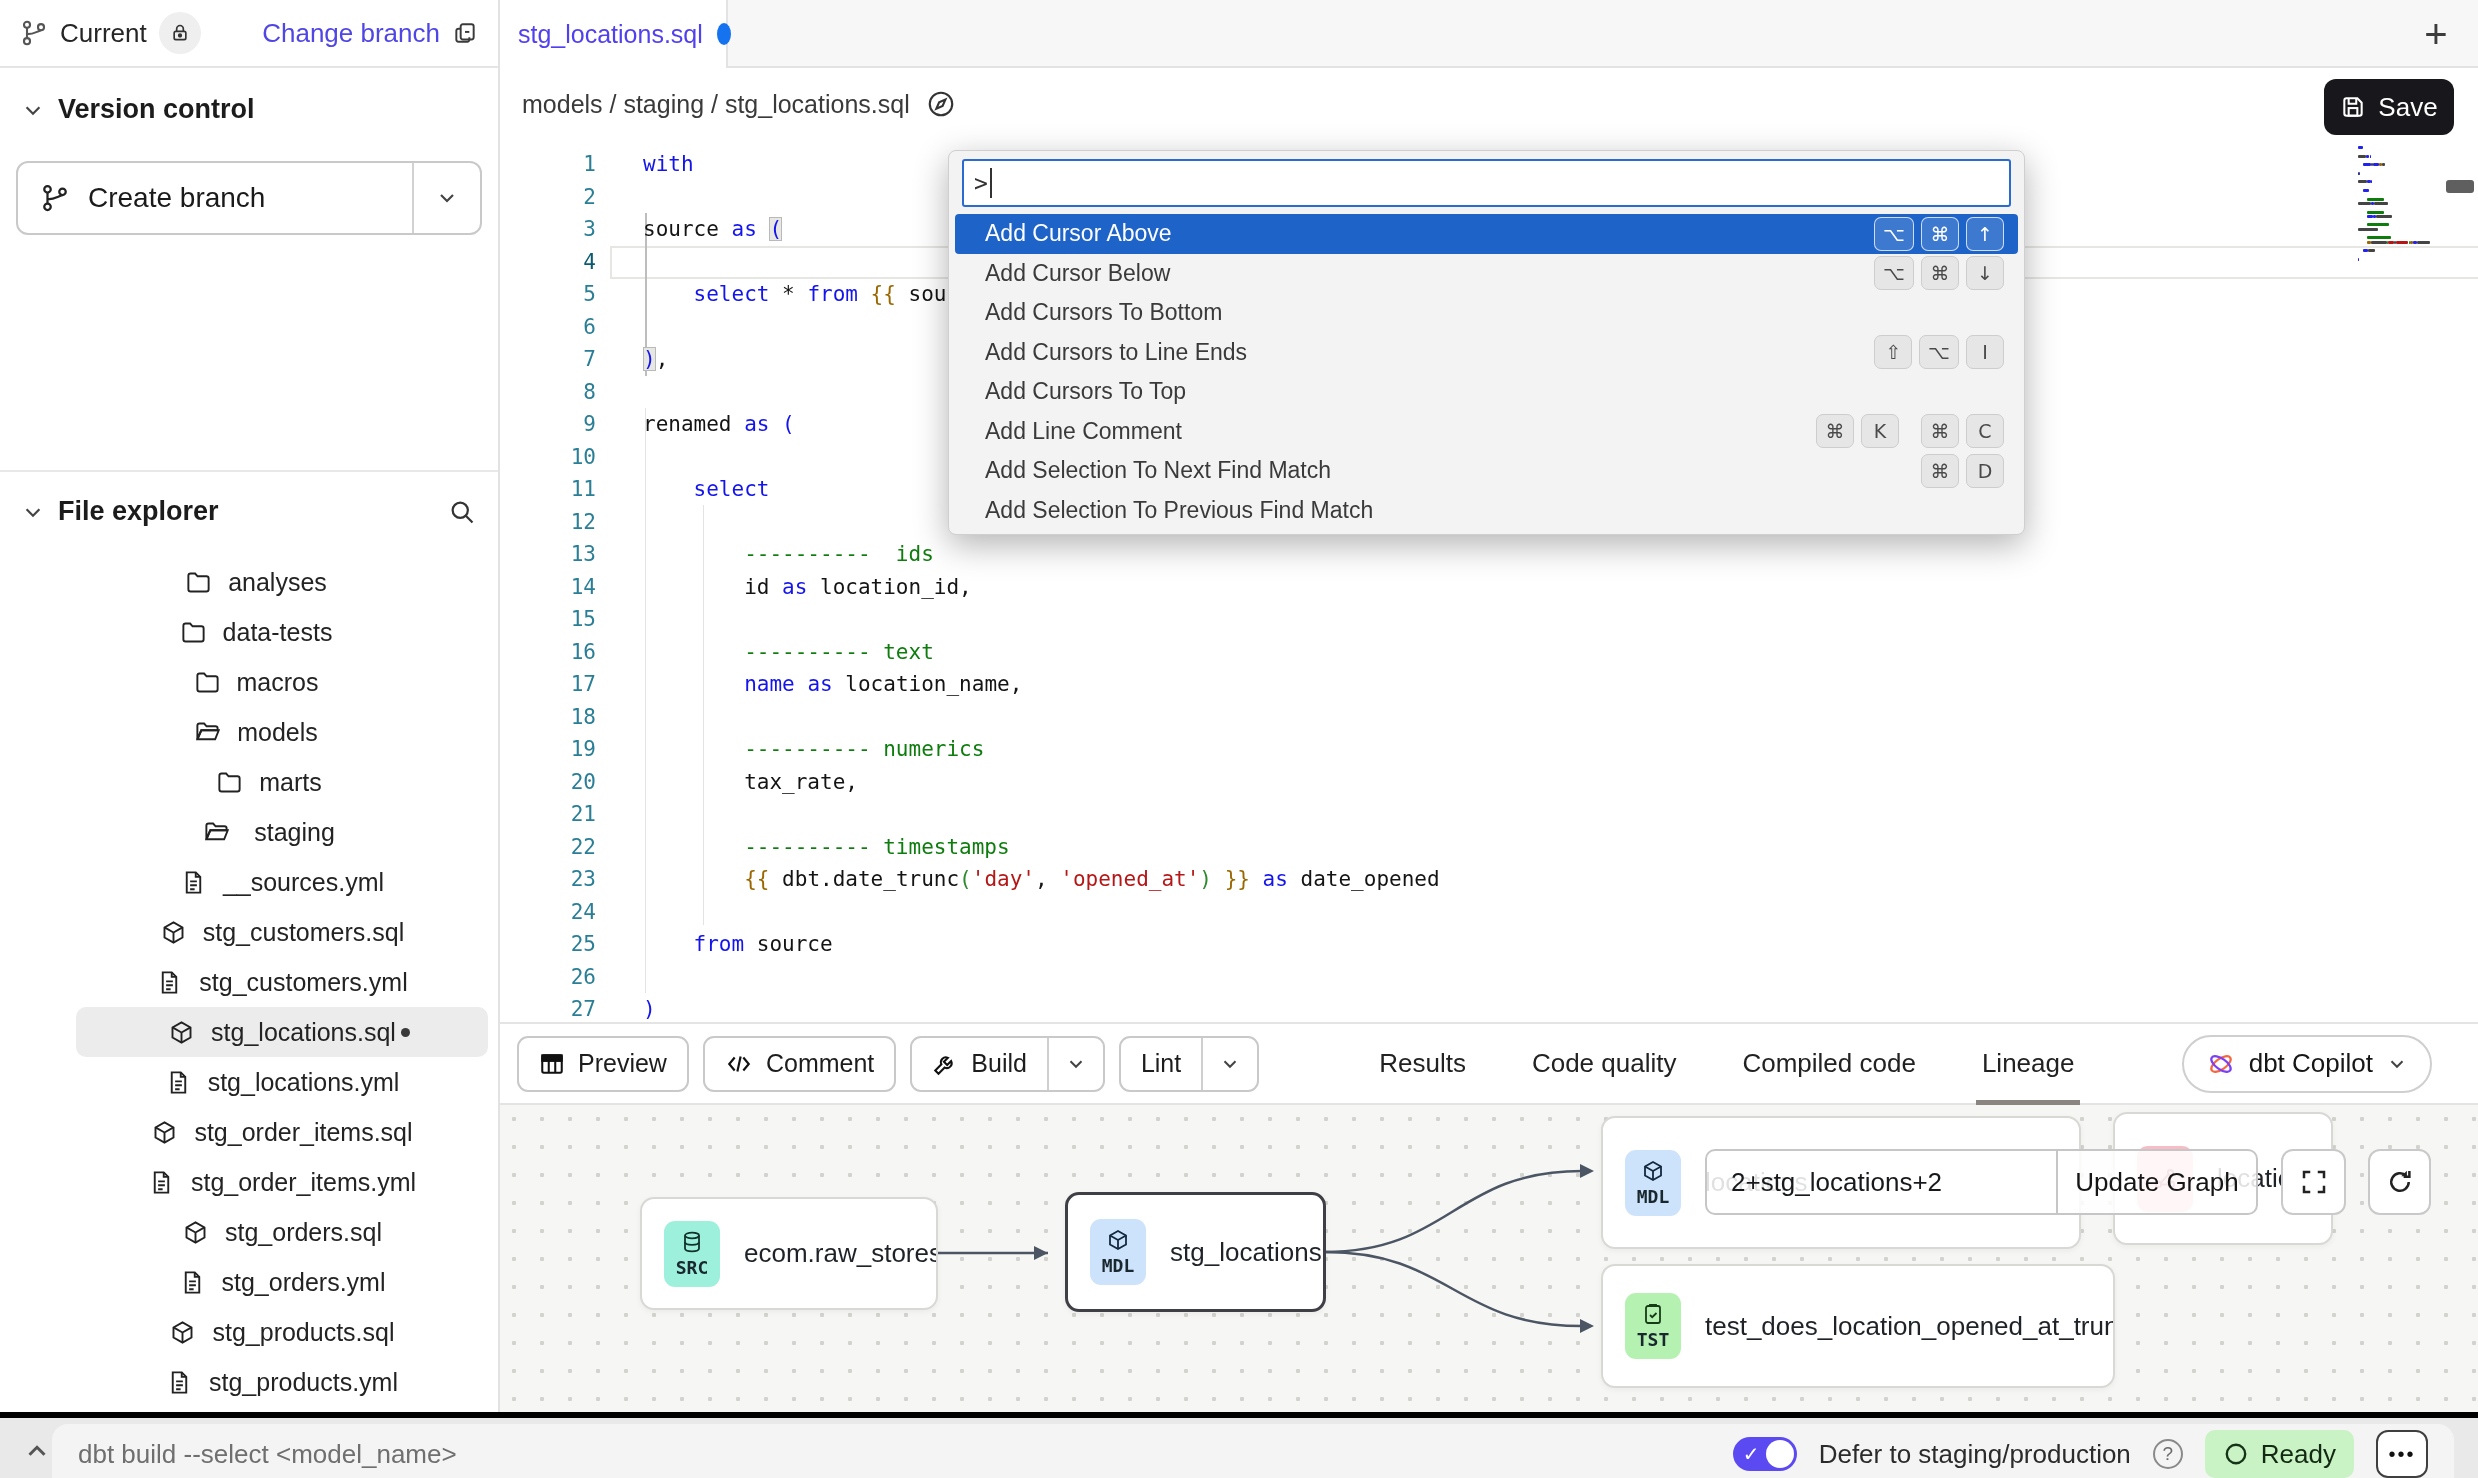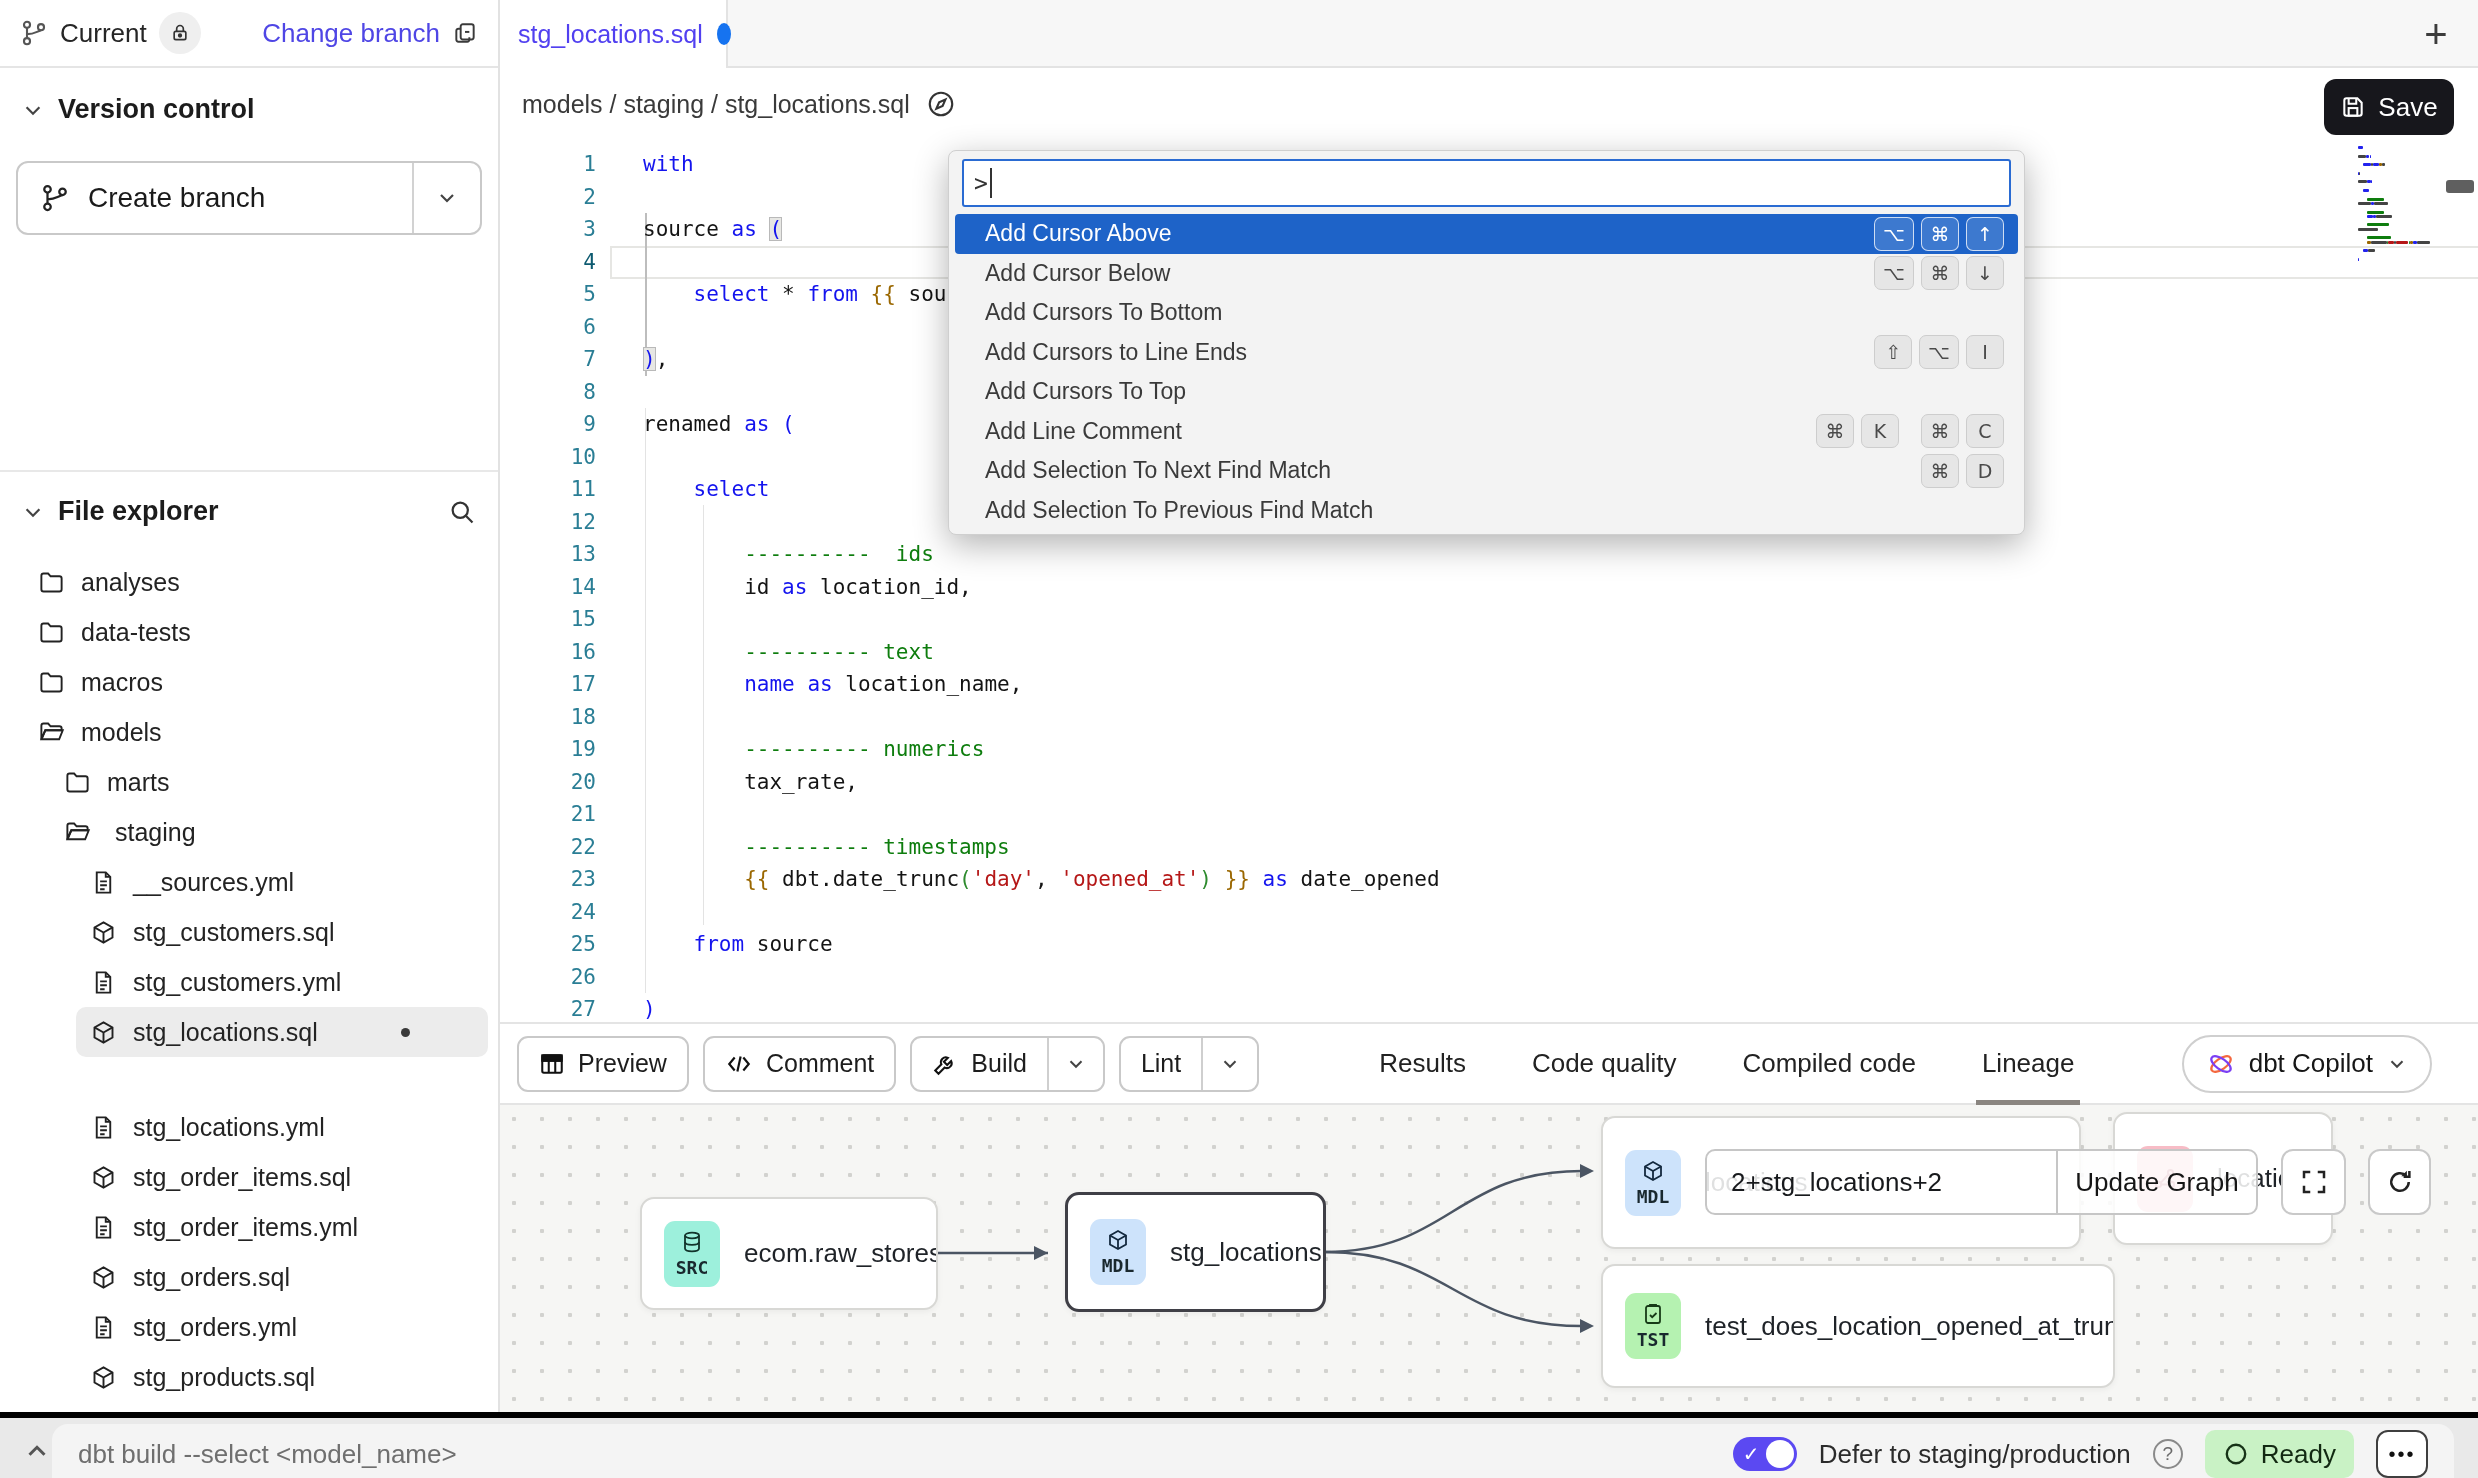--- a/index.html
+++ b/index.html
@@ -17,21 +17,21 @@
   #vc { left:0; top:68px; width:498px; padding:26px 16px 0 16px; }
   .sec-title-row { display:flex; align-items:center; gap:14px; padding:0 6px; }
   .sec-title { font-size:27px; font-weight:bold; color:#1c1c1c; }
   .split-btn { margin-top:36px; height:74px; border:2px solid #c9c9c9; border-radius:12px; display:flex; align-items:stretch; background:#fff;text-align:center; }
   .split-btn .main { flex:1; display:flex; align-items:center; gap:18px; padding:0 22px; font-size:28px; color:#1a1a1a; }
   .split-btn .chev { width:68px; border-left:2px solid #d2d2d2; display:flex; align-items:center; justify-content:center; }
   #fx { left:0; top:470px; width:498px; height:942px; border-top:2px solid #e8e8e8; padding:24px 10px 0 10px; }
   #fx-head { display:flex; align-items:center; gap:14px; padding:0 12px; }
   #fx-head .spacer { flex:1; }
   #file-list { margin-top:30px; }
-  .frow { height:50px; display:flex; align-items:center; gap:16px; border-radius:10px; padding:0 14px; position:relative; }
+  .frow { height:50px; display:flex; align-items:center; gap:16px; border-radius:10px; padding:0 14px; position:relative;justify-content:center; }
   .frow .fname { font-size:25px; color:#232323; white-space:nowrap; }
   .frow.sel { background:#ececec; }
   .frow .dot { position:absolute; right:78px; width:9px; height:9px; border-radius:50%; background:#3a3a3a; }
 
   
   #tabstrip { left:500px; top:0; width:1978px; height:68px; background:#f7f7f7; border-bottom:2px solid #e3e3e3; }
   #tab1 { left:500px; top:0; width:228px; height:68px; background:#fff; border-right:2px solid #e3e3e3; display:flex; align-items:center; padding:0 18px; gap:14px; z-index:2; }
   #tab1 .tname { color:#5140f0; font-size:25px; }
   .tab-dot { width:22px; height:22px; border-radius:50%; border:7px solid #1673f0; background:#fff; margin-left:auto; }
   #newtab { left:2410px; top:8px; width:52px; height:52px; display:flex; align-items:center; justify-content:center; font-size:40px; color:#3c3c3c; }
@@ -265,21 +265,21 @@
           <div class="frow sel" style="margin-left: 66px;">
             <span>
               <svg width="27" height="27" viewBox="0 0 24 24" fill="none" stroke="#222" stroke-width="1.7">
                 <path d="M12 3l8 4.5v9L12 21l-8-4.5v-9z"></path>
                 <path d="M4 7.5l8 4.5 8-4.5M12 12v9"></path>
               </svg>
             </span>
             <span class="fname">stg_locations.sql</span>
             <span class="dot"></span>
           </div>
-          <div class="frow" style="margin-left: 66px; margin-top: 45px;">
+          <div class="frow" style="margin-left: 66px;">
             <span>
               <svg width="27" height="27" viewBox="0 0 24 24" fill="none" stroke="#222" stroke-width="1.7">
                 <path d="M6 3h8l4 4v14H6z"></path>
                 <path d="M14 3v4h4M9 11h6M9 14.5h6M9 18h4"></path>
               </svg>
             </span>
             <span class="fname">stg_locations.yml</span>
           </div>
           <div class="frow" style="margin-left: 66px;">
             <span>

